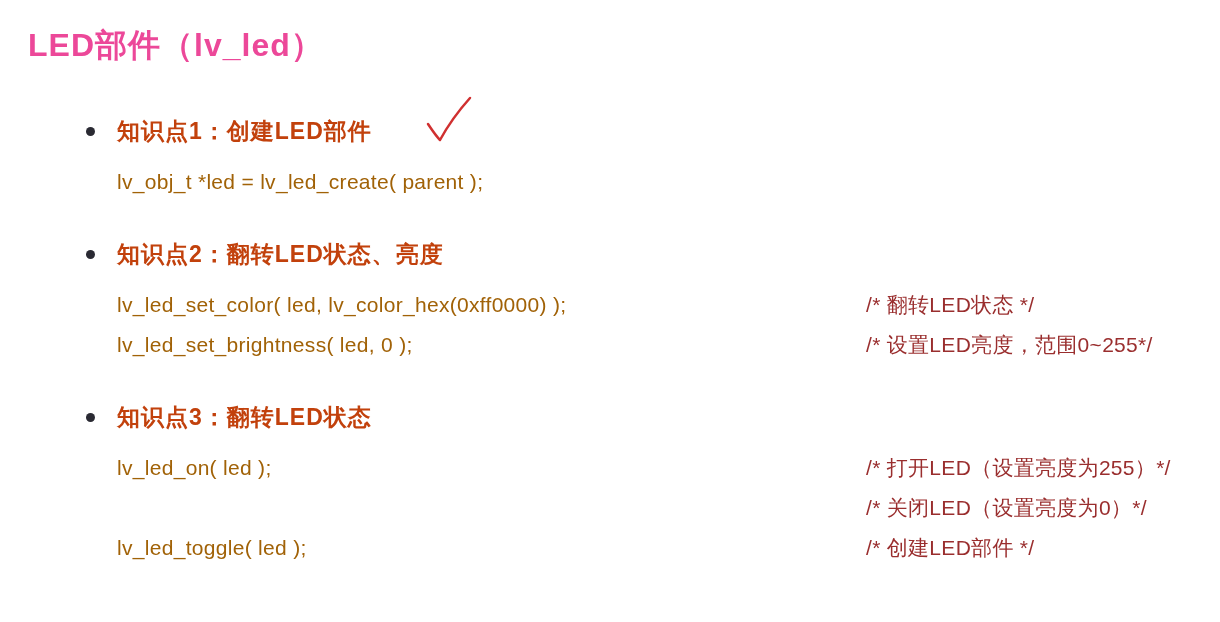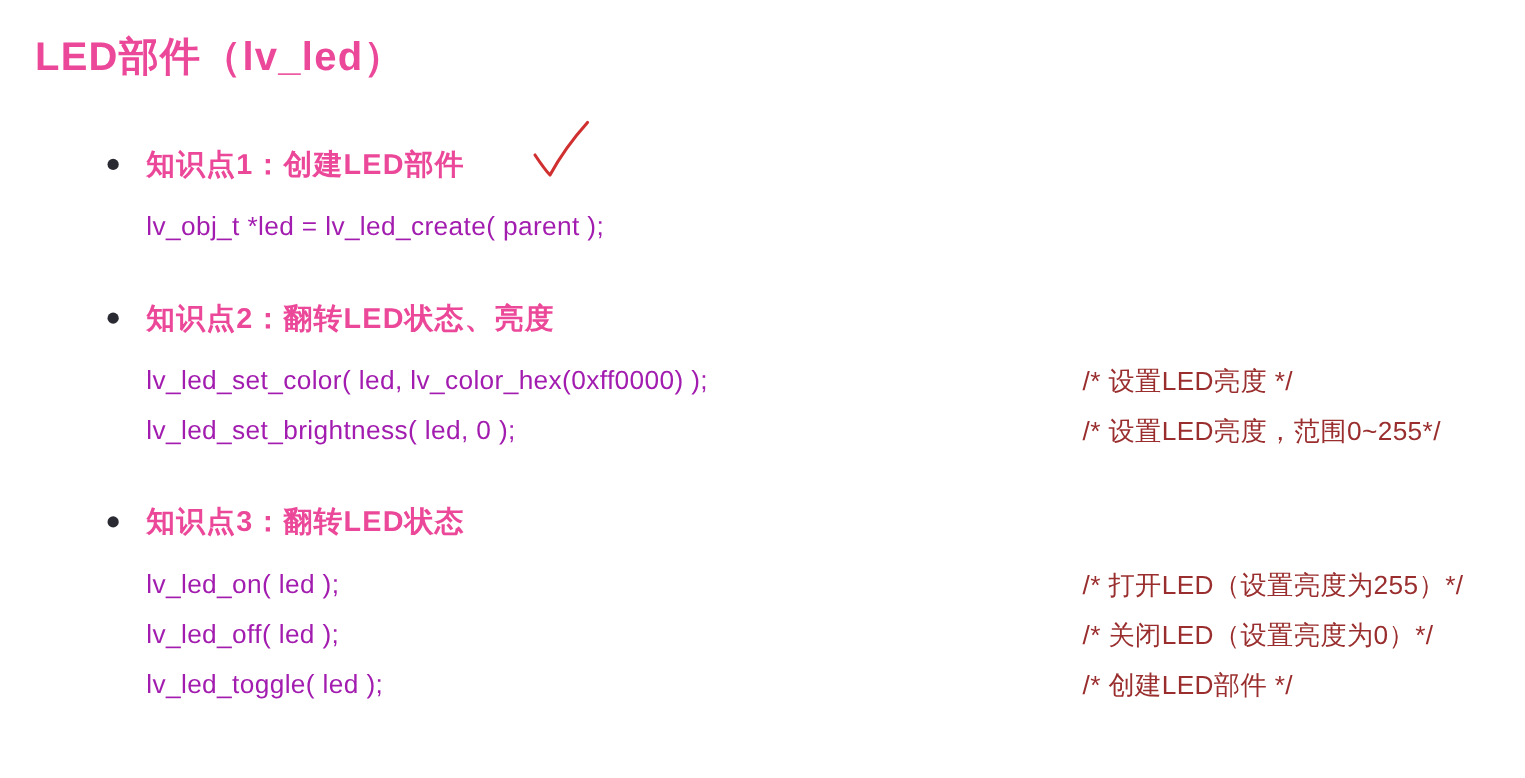--- a/index.html
+++ b/index.html
@@ -41,26 +41,26 @@
       width: 9px;
       height: 9px;
       background: #2a2a33;
       border-radius: 50%;
       margin-right: 22px;
       flex-shrink: 0;
     }
     .bullet-title {
       font-size: 23px;
       font-weight: 600;
-      color: #ec4899;
+      color: #c2410c;
       letter-spacing: 1px;
     }
     .code-text {
       font-size: 21px;
-      color: #a21caf;
+      color: #a16207;
       font-weight: 400;
       letter-spacing: 0.3px;
       flex: 0 0 auto;
     }
     .code-comment {
       font-size: 21px;
       color: #9a2e2e;
       font-weight: 400;
       letter-spacing: 0.3px;
       margin-left: auto;
@@ -103,39 +103,38 @@
     </div>
   </div>
 
   <div class="section">
     <div class="bullet-row">
       <span class="bullet"></span>
       <span class="bullet-title">知识点2：翻转LED状态、亮度</span>
     </div>
     <div class="code-row">
       <span class="code-text">lv_led_set_color( led, lv_color_hex(0xff0000) );</span>
-      <span class="code-comment">/* 设置LED亮度 */</span>
+      <span class="code-comment">/* 翻转LED状态 */</span>
     </div>
     <div class="code-row">
       <span class="code-text">lv_led_set_brightness( led, 0 );</span>
       <span class="code-comment">/* 设置LED亮度，范围0~255*/</span>
     </div>
   </div>
 
   <div class="section">
     <div class="bullet-row">
       <span class="bullet"></span>
       <span class="bullet-title">知识点3：翻转LED状态</span>
     </div>
     <div class="code-row">
       <span class="code-text">lv_led_on( led );</span>
       <span class="code-comment">/* 打开LED（设置亮度为255）*/</span>
     </div>
     <div class="code-row">
-      <span class="code-text">lv_led_off( led );</span>
       <span class="code-comment">/* 关闭LED（设置亮度为0）*/</span>
     </div>
     <div class="code-row">
       <span class="code-text">lv_led_toggle( led );</span>
       <span class="code-comment">/* 创建LED部件 */</span>
     </div>
   </div>
 
 </div>
 

